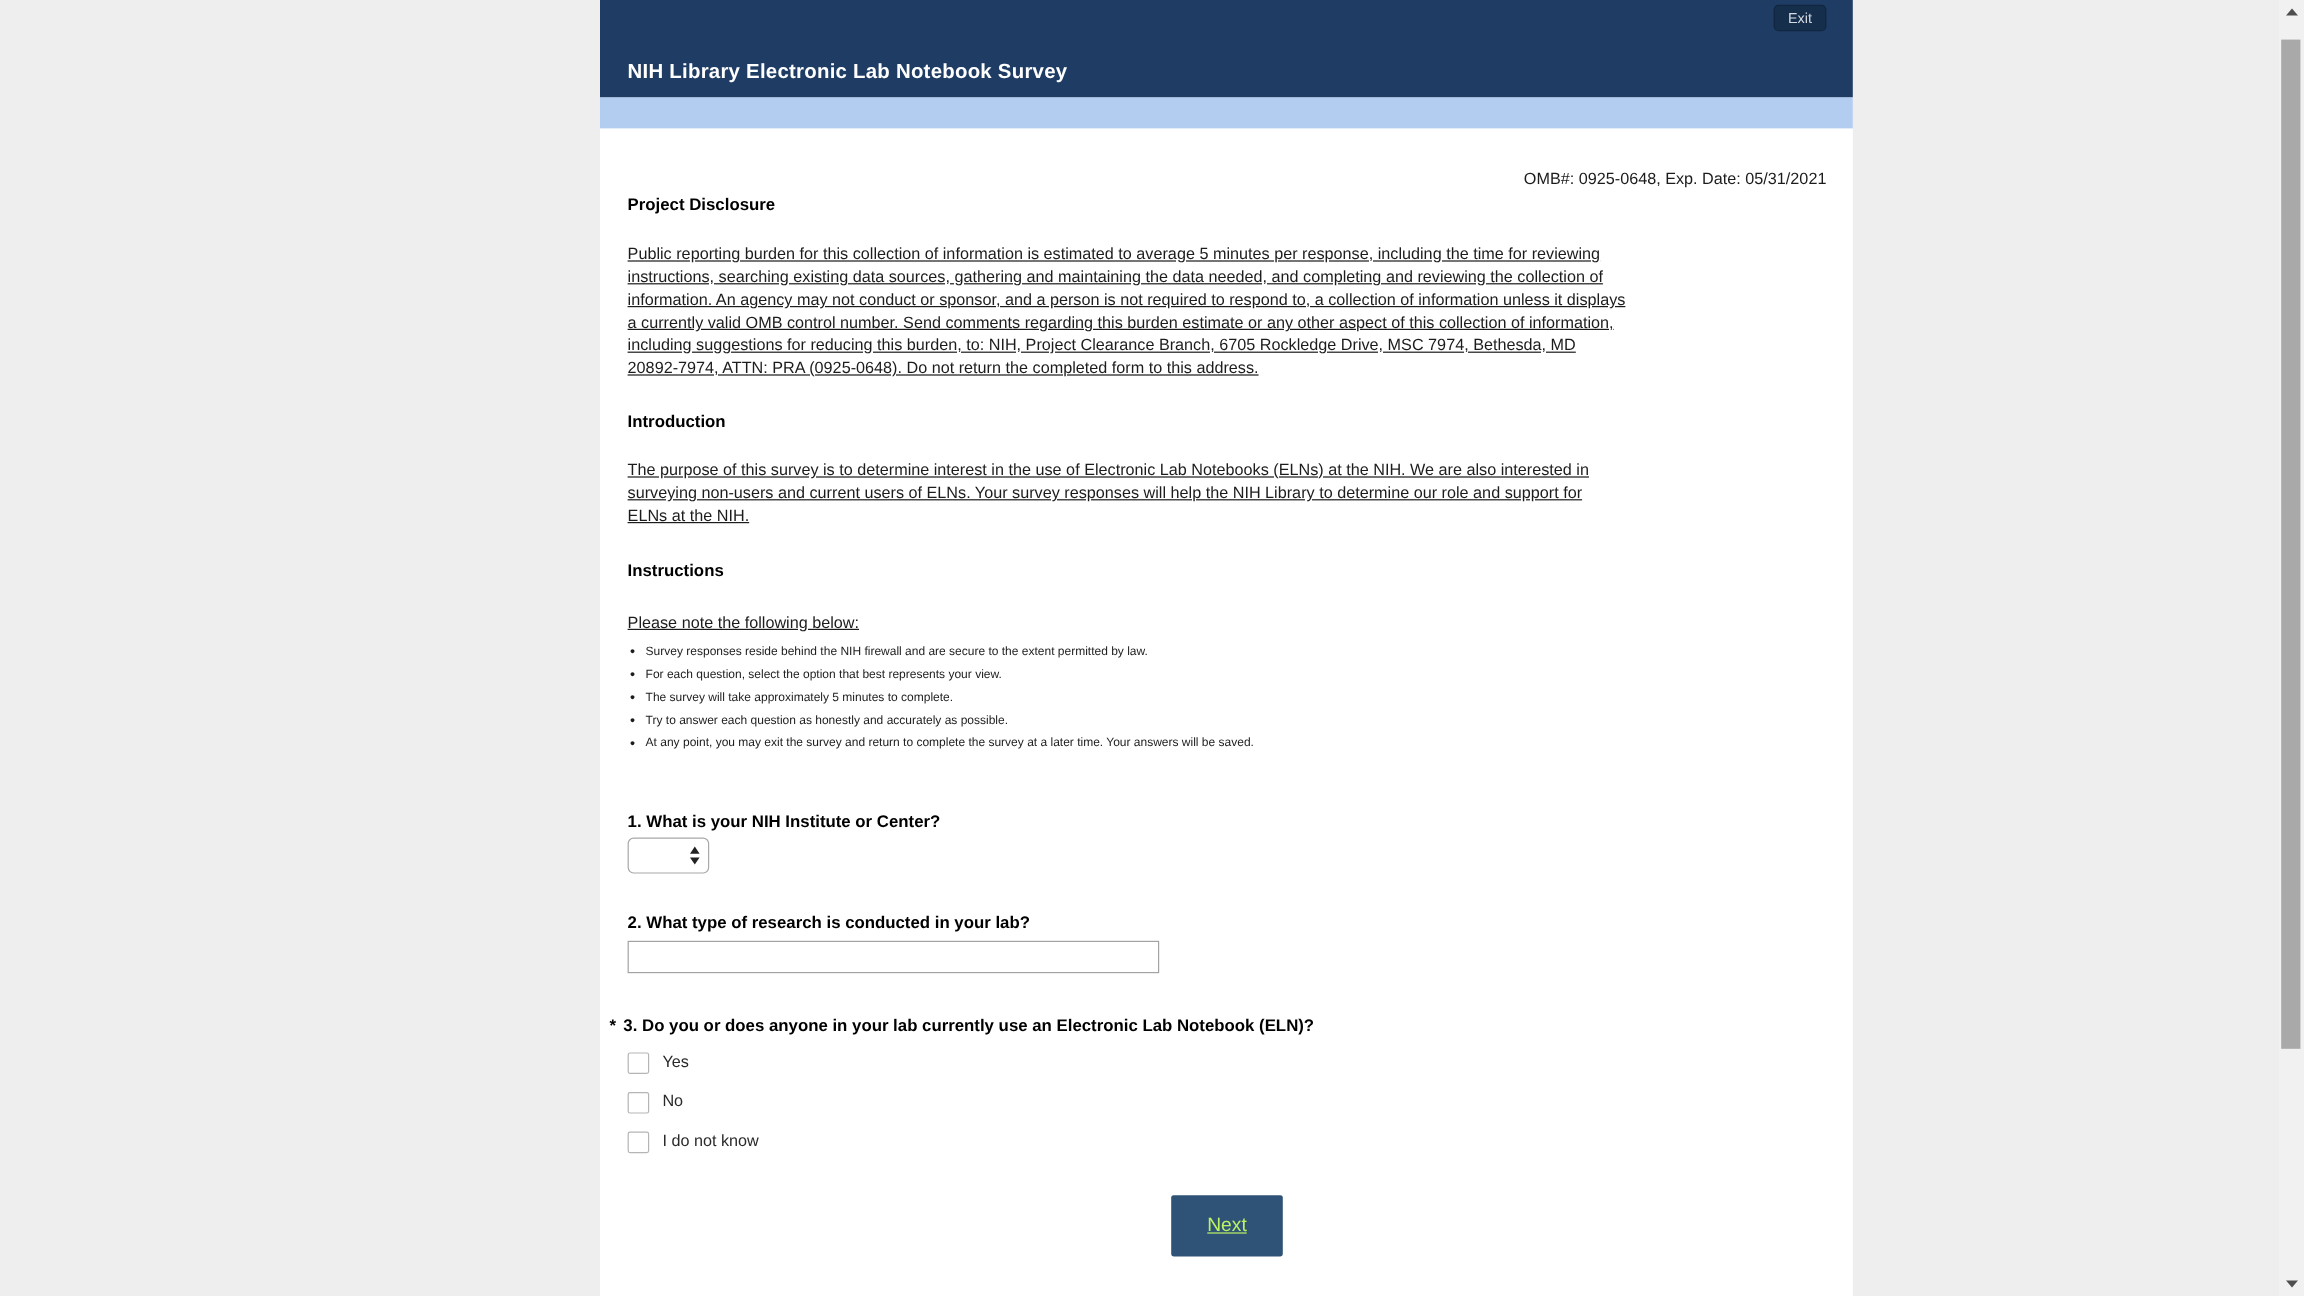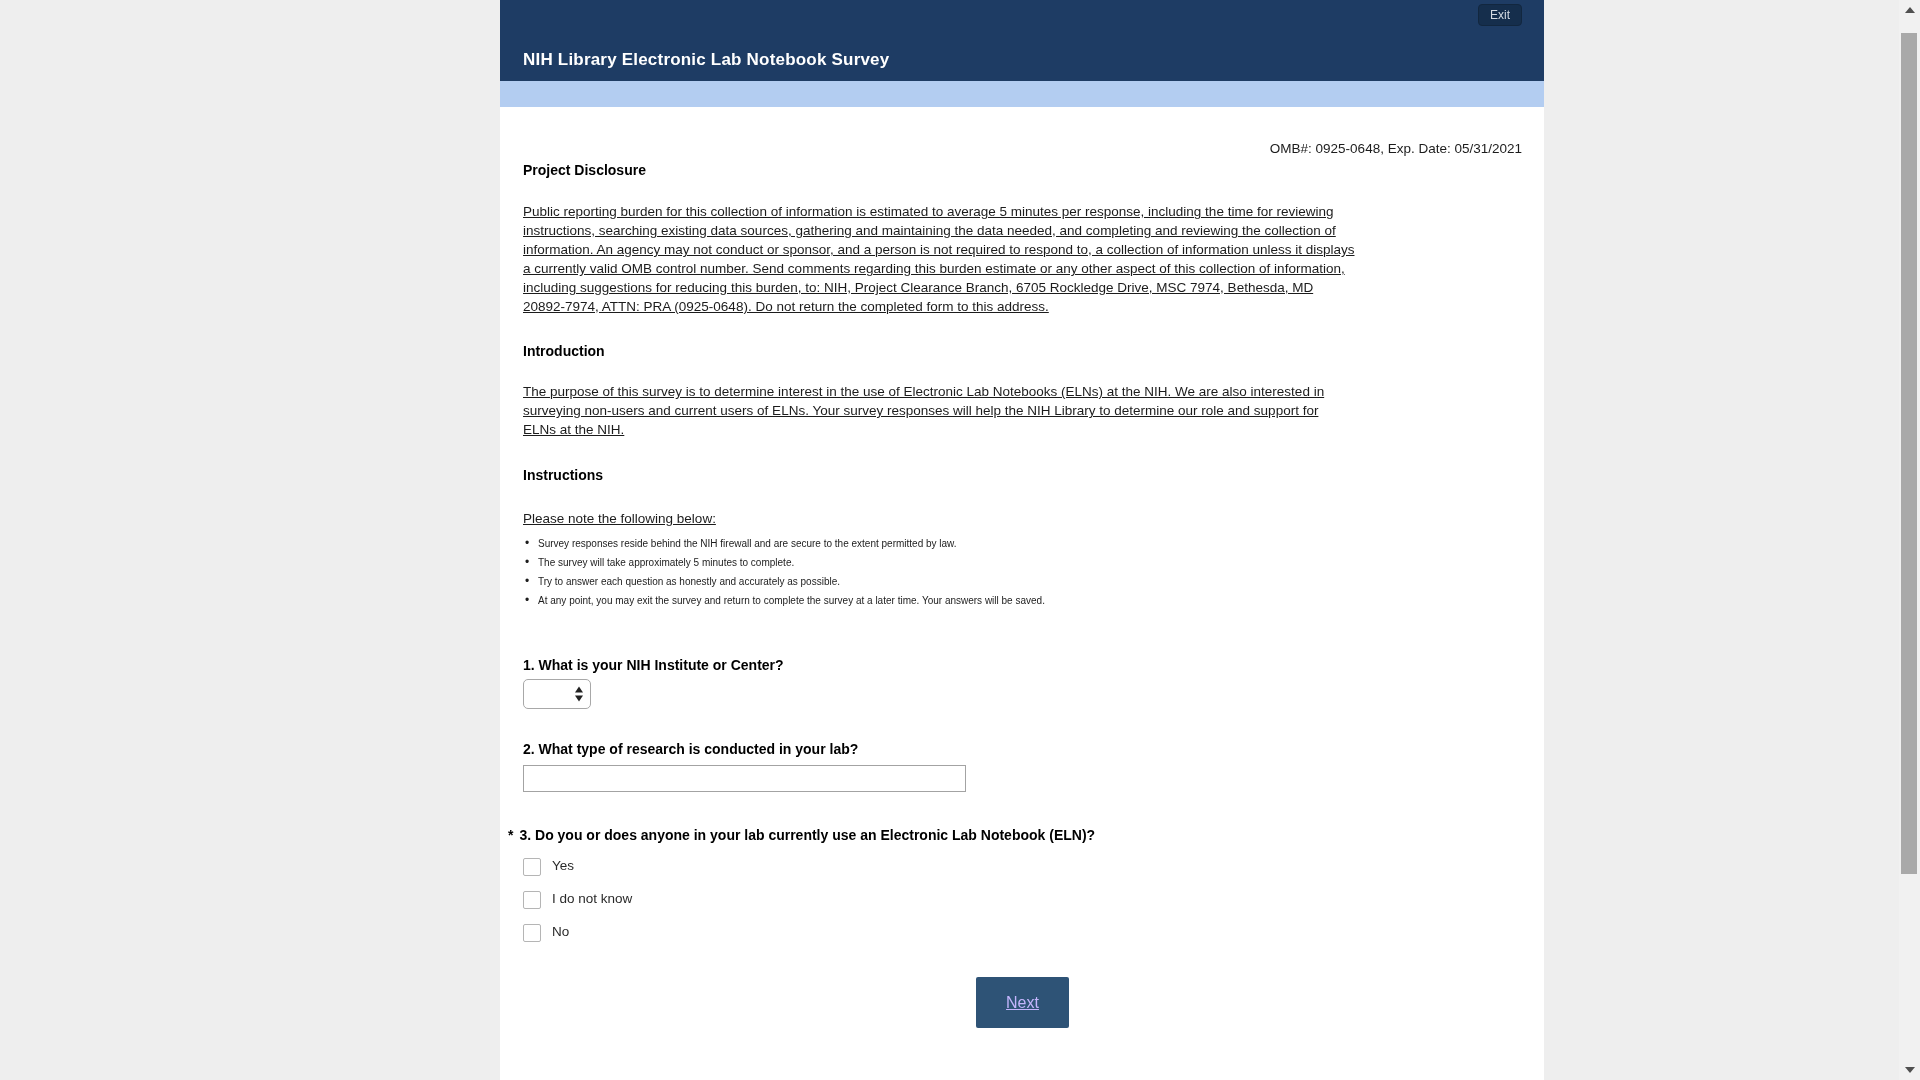--- a/index.html
+++ b/index.html
@@ -178,21 +178,21 @@
 
   
   .next-wrap {
     margin-top: 35px;
     display: flex;
     justify-content: center;
   }
   .next-btn {
     width: 93px; height: 51px;
     background: #2e5376;
-    color: #c4b5fd;
+    color: #bef264;
     border: none;
     border-radius: 2px;
     font-family: inherit;
     font-size: 16px;
     cursor: pointer;
     text-decoration: underline;
   }
 
   
   .scrollbar {
@@ -251,20 +251,21 @@
     <p class="body-text burden-body">Public reporting burden for this collection of information is estimated to average 5 minutes per response, including the time for reviewing instructions, searching existing data sources, gathering and maintaining the data needed, and completing and reviewing the collection of information. An agency may not conduct or sponsor, and a person is not required to respond to, a collection of information unless it displays a currently valid OMB control number. Send comments regarding this burden estimate or any other aspect of this collection of information, including suggestions for reducing this burden, to: NIH, Project Clearance Branch, 6705 Rockledge Drive, MSC 7974, Bethesda, MD 20892-7974, ATTN: PRA (0925-0648). Do not return the completed form to this address.</p>
 
     <h2 class="section-heading heading-introduction">Introduction</h2>
     <p class="body-text intro-body">The purpose of this survey is to determine interest in the use of Electronic Lab Notebooks (ELNs) at the NIH. We are also interested in surveying non-users and current users of ELNs. Your survey responses will help the NIH Library to determine our role and support for ELNs at the NIH.</p>
 
     <h2 class="section-heading heading-instructions">Instructions</h2>
     <p class="body-text instructions-intro">Please note the following below:</p>
 
     <ul class="bullet-list">
       <li>Survey responses reside behind the NIH firewall and are secure to the extent permitted by law.</li>
+      <li>For each question, select the option that best represents your view.</li>
       <li>The survey will take approximately 5 minutes  to complete.</li>
       <li>Try to answer each question as honestly and accurately as possible.</li>
       <li>At any point, you may exit the survey and return to complete the survey at a later time. Your answers will be saved.</li>
     </ul>
 
 
     <div class="question-label q1-label">1. What is your NIH Institute or Center?</div>
     <div class="select-widget">
       <span></span>
       <span class="select-arrows">
@@ -281,25 +282,25 @@
       <span class="question-label">3. Do you or does anyone in your lab currently use an Electronic Lab Notebook (ELN)?</span>
     </div>
 
     <div class="checkbox-group">
       <div class="checkbox-row">
         <span class="checkbox-box"></span>
         <span class="checkbox-label">Yes</span>
       </div>
       <div class="checkbox-row">
         <span class="checkbox-box"></span>
-        <span class="checkbox-label">I do not know</span>
+        <span class="checkbox-label">No</span>
       </div>
       <div class="checkbox-row">
         <span class="checkbox-box"></span>
-        <span class="checkbox-label">No</span>
+        <span class="checkbox-label">I do not know</span>
       </div>
     </div>
 
     <div class="next-wrap">
       <button class="next-btn">Next</button>
     </div>
 
   </div>
 </div>
 

